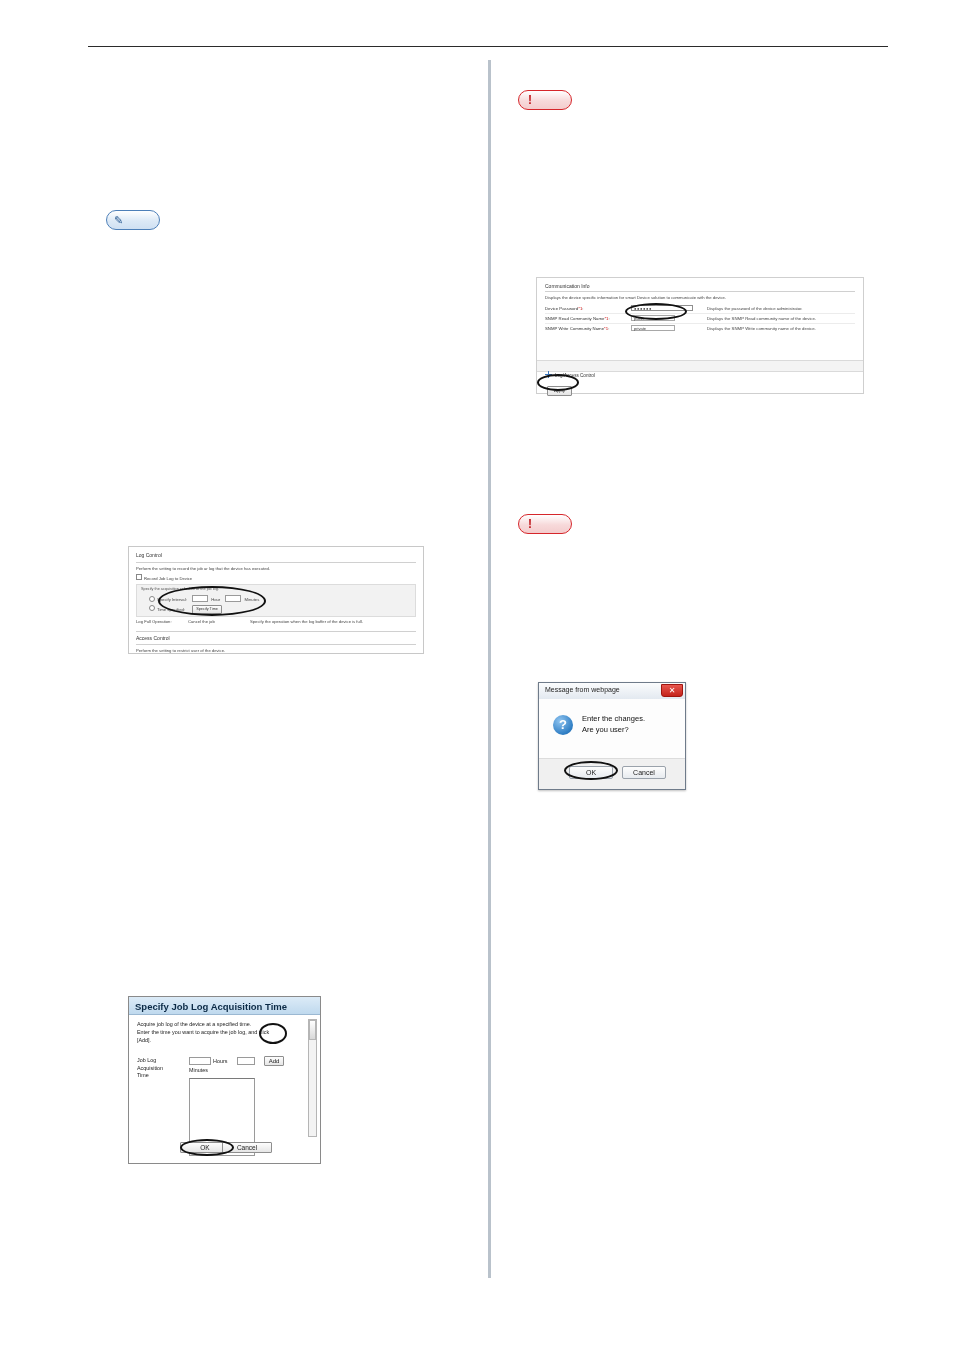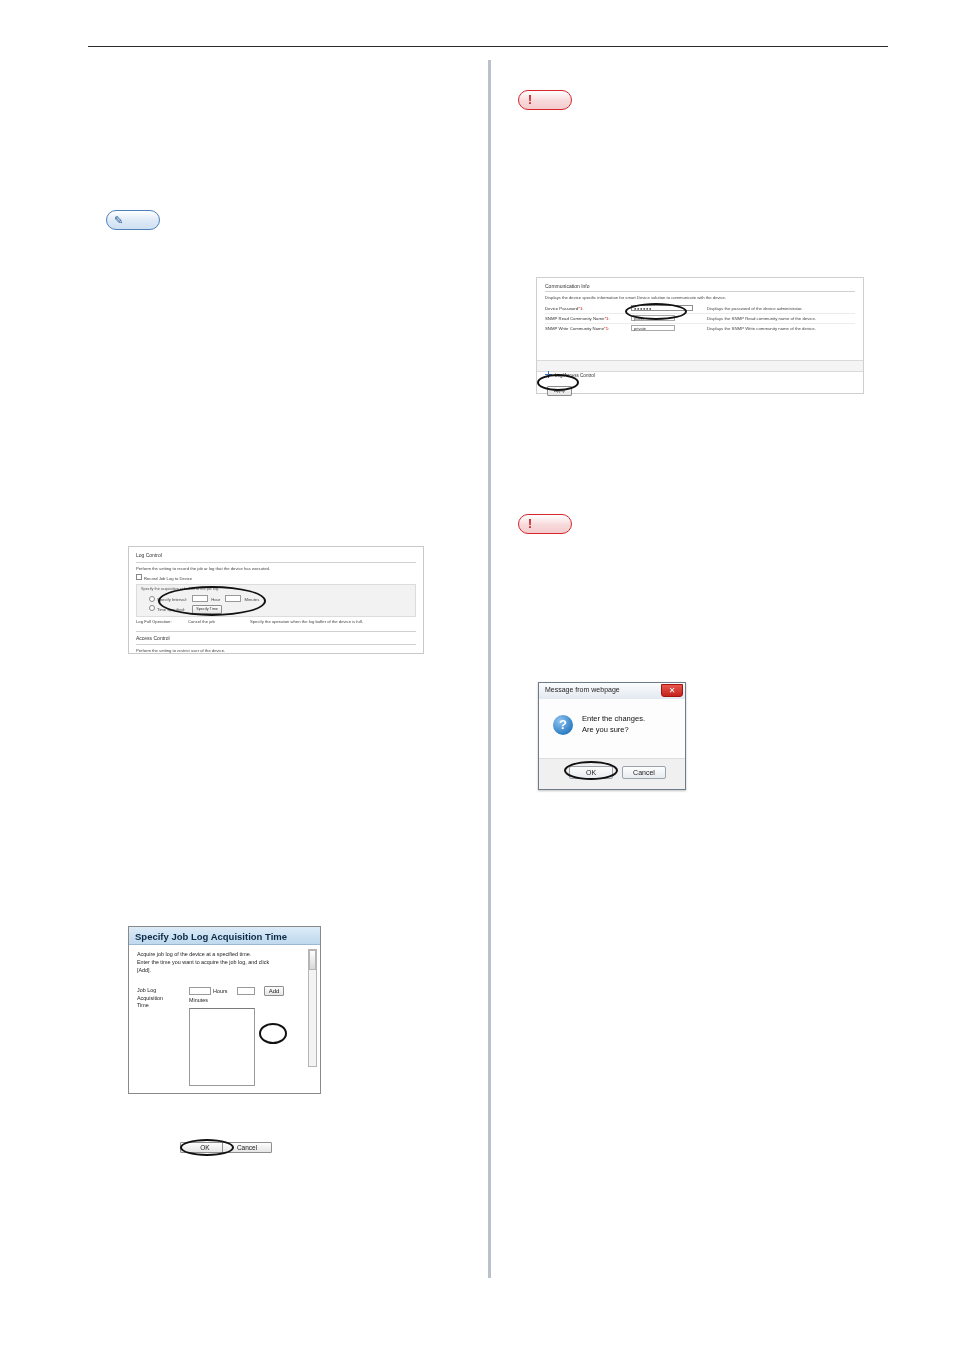--- a/index.html
+++ b/index.html
@@ -159,21 +159,21 @@
     position: absolute;
     border: 2.2px solid #111;
     border-radius: 50%;
     box-sizing: border-box;
     pointer-events: none;
   }
 
   
   #fig-joblog-dialog {
     left: 128px;
-    top: 926px;
+    top: 996px;
     width: 193px;
     height: 168px;
     border: 1px solid #8a8a8a;
     background: #ffffff;
   }
   #fig-joblog-dialog .dlg-title {
     height: 18px;
     background: linear-gradient(180deg,#dcebf7,#bfd9ee);
     border-bottom: 1px solid #9bb8d2;
     font-size: 9.5px;
@@ -540,21 +540,21 @@
 
   <div id="fig-msgbox" class="fig">
     <div class="titlebar">
       <span class="t">Message from webpage</span>
       <span class="win-close">✕</span>
     </div>
     <div class="content">
       <div class="q-icon">?</div>
       <div class="msg-text">
         <div>Enter the changes.</div>
-        <div>Are you sure?</div>
+        <div>Are you user?</div>
       </div>
     </div>
     <div class="footer">
       <div class="mb-btn" style="left:30px;">OK</div>
       <div class="mb-btn" style="left:83px;">Cancel</div>
     </div>
   </div>
   <div class="ellipse-hl" style="left:564px; top:761px; width:54px; height:19px;"></div>
 
 </div>

